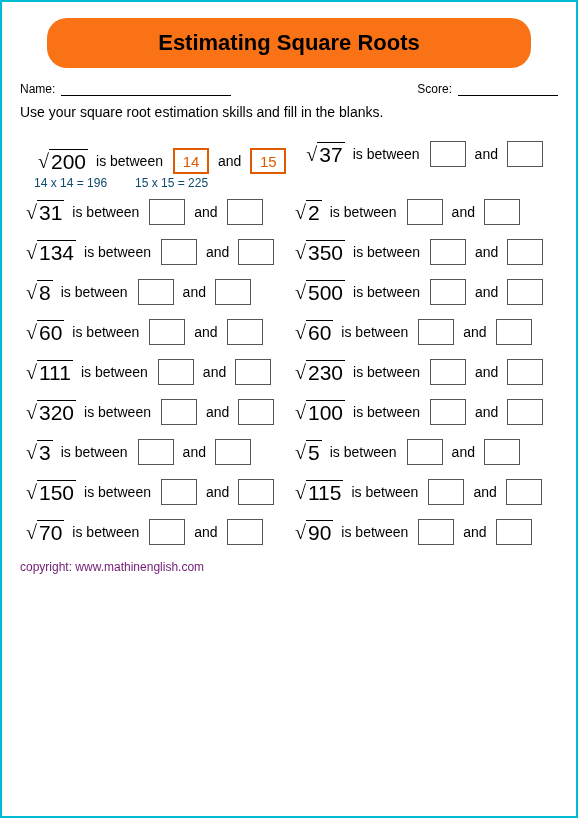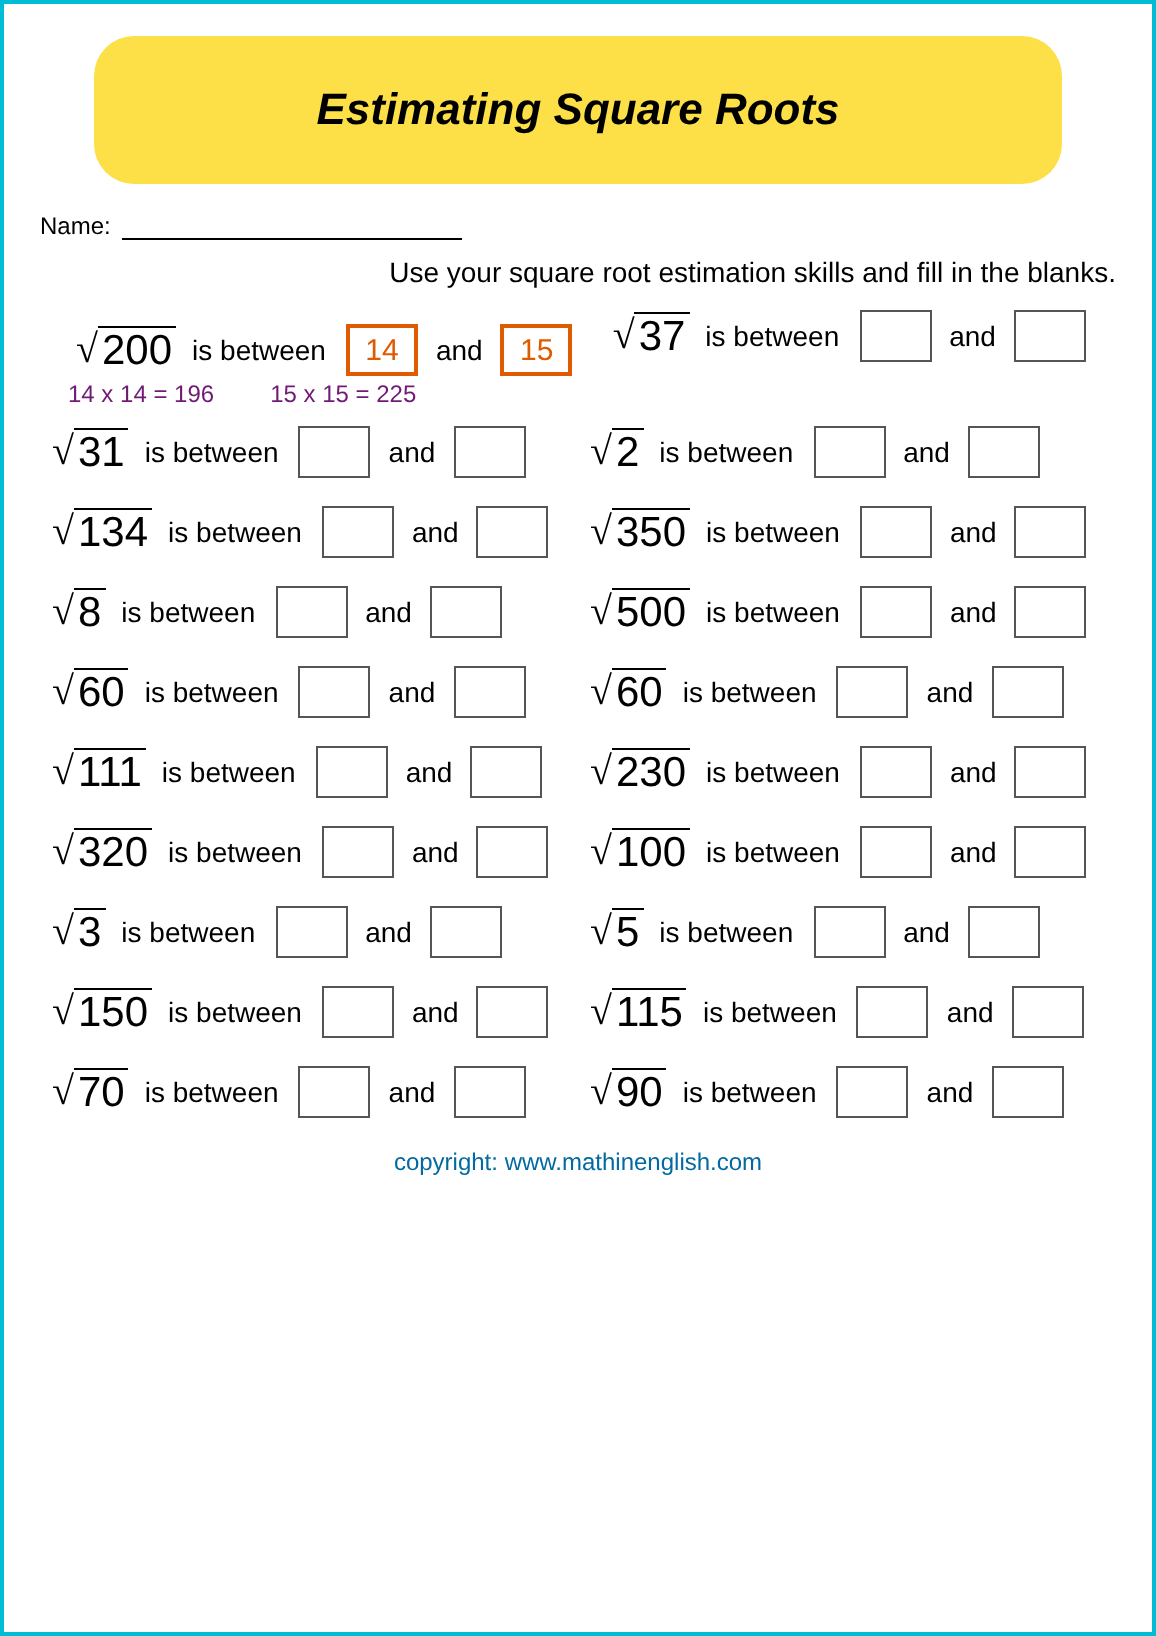--- a/index.html
+++ b/index.html
@@ -6,30 +6,29 @@
     body {
       width: 578px;
       min-height: 818px;
       background: #fff;
       font-family: Arial, sans-serif;
       font-size: 15px;
       border: 2px solid #00bcd4;
       padding: 10px 18px 10px 18px;
     }
     .title-box {
-      background: #fde047;
+      background: #f97316;
       border-radius: 20px;
       text-align: center;
-      padding: 24px 20px;
+      padding: 12px 20px;
       font-size: 22px;
       font-weight: bold;
       margin: 6px auto 10px auto;
       display: block;
       width: 90%;
-      font-style: italic;
     }
     .name-score-row {
       display: flex;
       justify-content: space-between;
       align-items: flex-end;
       margin-bottom: 8px;
       font-size: 12px;
     }
     .name-line {
       display: flex;
@@ -42,22 +41,22 @@
       height: 18px;
       display: inline-block;
     }
     .underline-short {
       border-bottom: 1.5px solid #000;
       min-width: 100px;
       height: 18px;
       display: inline-block;
     }
     .instructions {
-      text-align: right;
-      margin-bottom: 0;
+      text-align: left;
+      margin-bottom: 10px;
       font-size: 14px;
     }
     .problems-grid {
       display: grid;
       grid-template-columns: 1fr 1fr;
       gap: 0px 0px;
     }
     .problem-row {
       display: flex;
       align-items: center;
@@ -91,32 +90,32 @@
     }
     .example-hints {
       display: flex;
       gap: 18px;
       margin-top: 2px;
       font-size: 12px;
       color: #e05a00;
       padding-left: 2px;
     }
     .hint {
-      color: #701a75;
+      color: #0c4a6e;
       font-size: 12px;
     }
     .example-row {
       display: flex;
       flex-direction: column;
       padding: 7px 6px 2px 6px;
     }
     .copyright {
-      text-align: center;
+      text-align: left;
       font-size: 12px;
-      color: #0369a1;
+      color: #701a75;
       margin-top: 8px;
     }
     .radical {
       position: relative;
       display: inline-flex;
       align-items: center;
       font-size: 15px;
     }
     .radical .radicand {
       border-top: 1.5px solid #000;
@@ -132,20 +131,24 @@
   </style>
 </head>
 <body>
 
 <span class="title-box">Estimating Square Roots</span>
 
 <div class="name-score-row">
   <div class="name-line">
     <span>Name:</span>
     <span class="underline"></span>
+  </div>
+  <div class="name-line">
+    <span>Score:</span>
+    <span class="underline-short"></span>
   </div>
 </div>
 
 <div class="instructions">Use your square root estimation skills and fill in the blanks.</div>
 
 <div style="display:flex; align-items:flex-start; padding: 4px 6px 0 6px;">
   <div class="example-row" style="flex:1;">
     <div class="problem-row" style="padding-bottom:0;">
       <span class="radical">
         <span class="sign">√</span>

